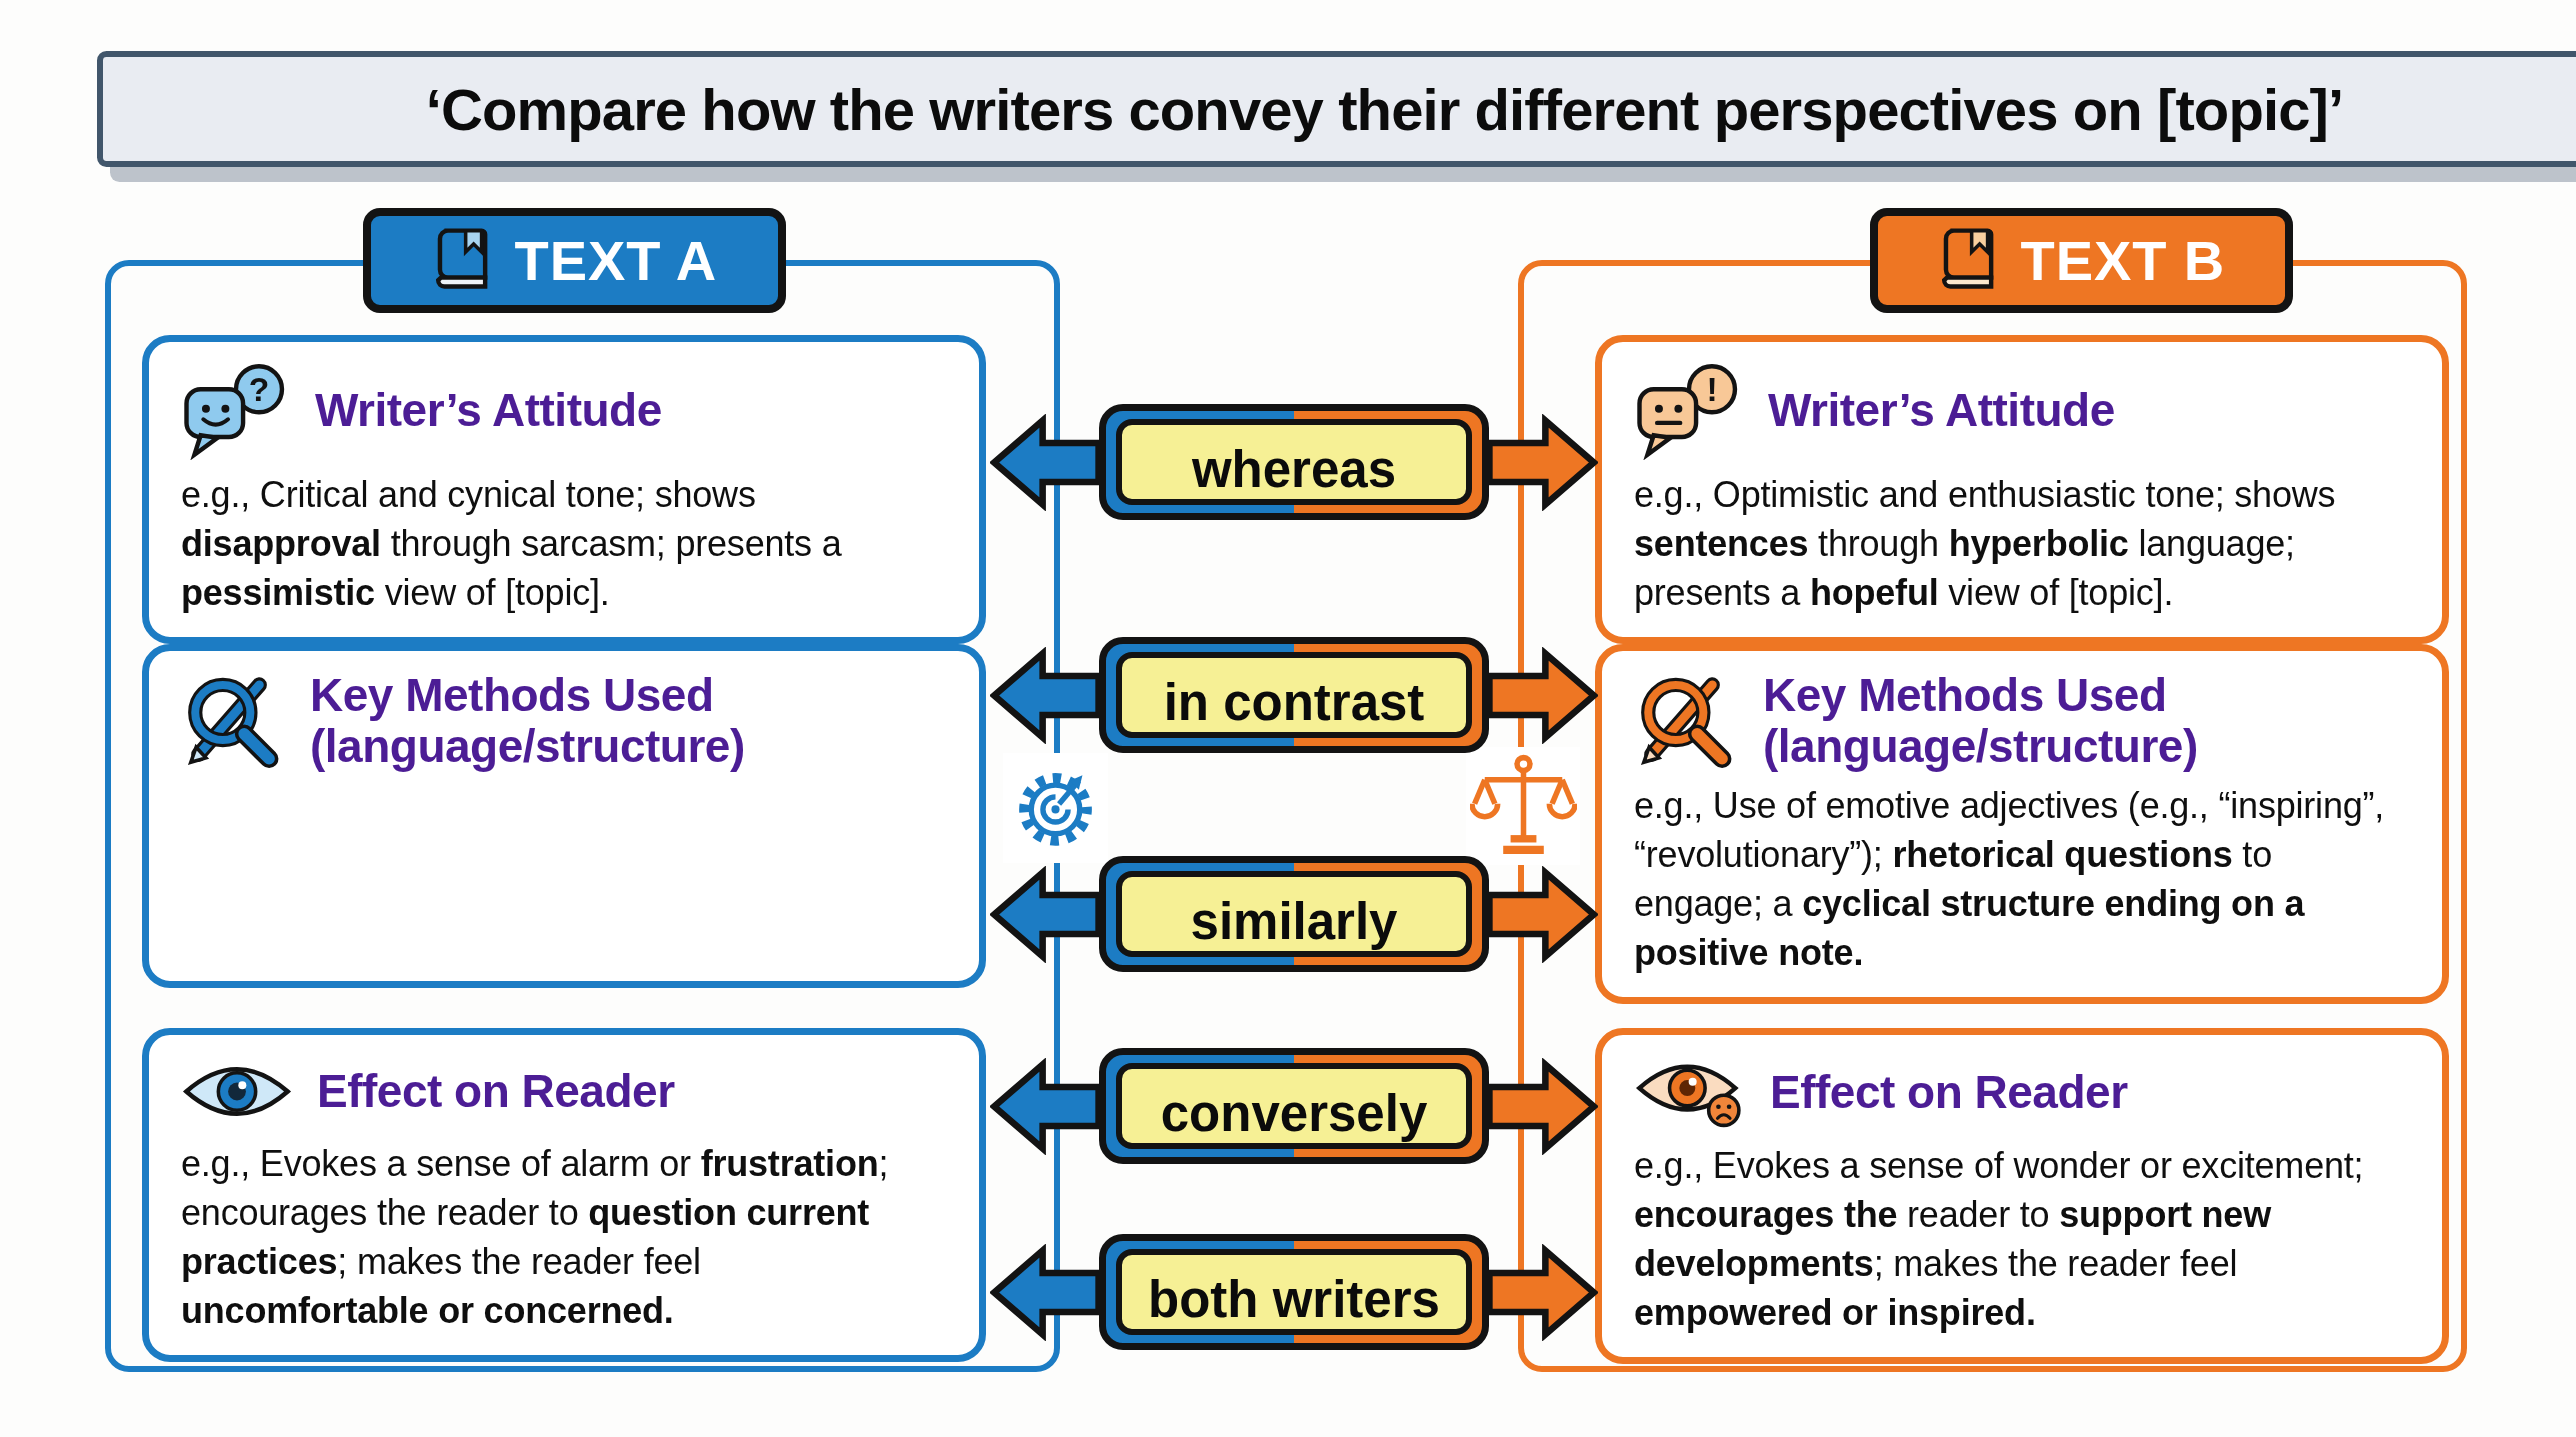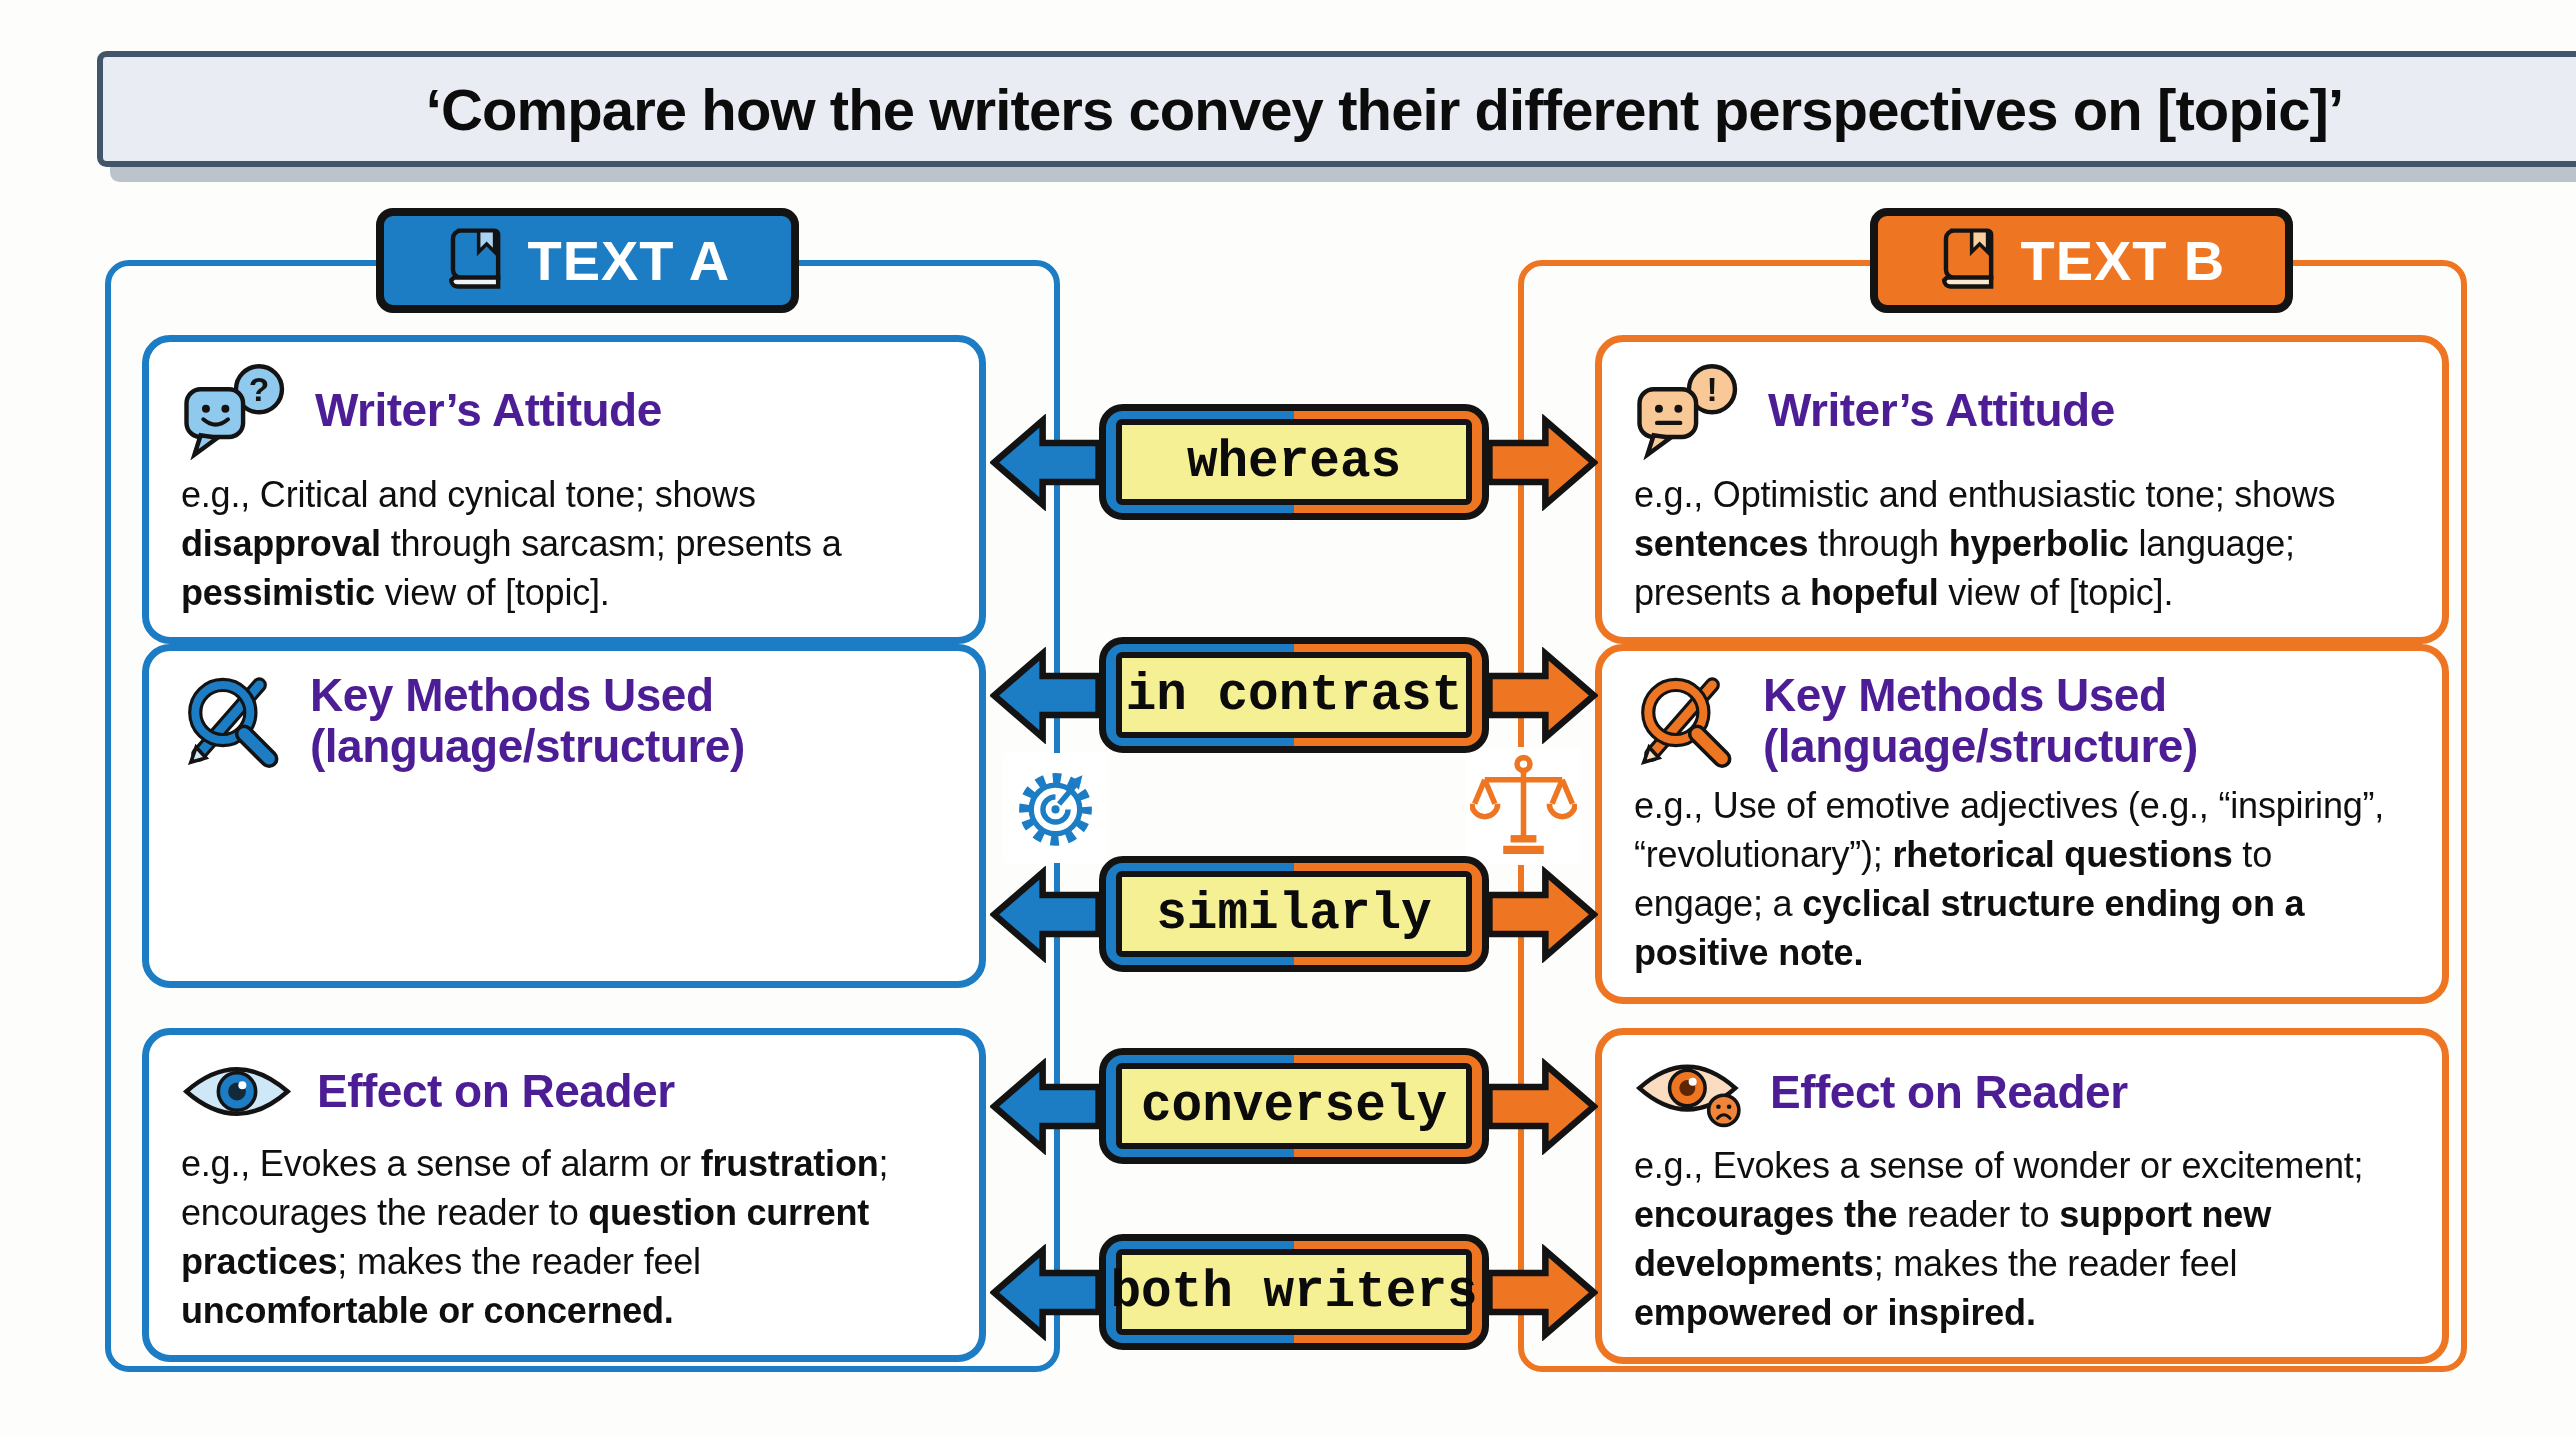--- a/index.html
+++ b/index.html
@@ -33,21 +33,21 @@
   .container.blue   { left: 105px;  width: 955px; border: 6.6px solid var(--blue, #1c7cc4); }
   .container.orange { left: 1518px; width: 949px; border: 6.6px solid var(--orange, #ee7623); }
 
   
   .badge {
     position: absolute; top: 208px; width: 423px; height: 105px;
     border: 8.4px solid #131313; border-radius: 17px;
     display: flex; align-items: center; justify-content: center; gap: 20.6px;
     z-index: 7;
   }
-  .badge.blue   { left: 376px;  background: var(--blue, #1c7cc4); }
+  .badge.blue   { left: 363px;  background: var(--blue, #1c7cc4); }
   .badge.orange { left: 1870px; background: var(--orange, #ee7623); border-radius: 17px; }
   .badge-label { color: #fff; font-weight: 700; font-size: 56px; letter-spacing: 0.9px; }
 
   
   .card {
     position: absolute; background: #fff; border-radius: 28px;
     padding: 19px 32px; z-index: 2;
   }
   .card.blue   { border: 7.5px solid var(--blue, #1c7cc4); }
   .card.orange { border: 7.5px solid var(--orange, #ee7623); }
@@ -75,22 +75,22 @@
   }
   .arrow-head { flex: 0 0 auto; display: block; }
   .capsule {
     flex: 1 1 auto; height: 116px; position: relative;
     border: 7.5px solid #131313; border-radius: 24px;
     background: linear-gradient(90deg, var(--blue, #1c7cc4) 0 50%, var(--orange, #ee7623) 50% 100%);
   }
   .capsule-inner {
     position: absolute; left: 10.3px; right: 10.3px; top: 8.4px; bottom: 8.4px;
     background: var(--yellow, #f6f095);
-    border: 6.6px solid #131313; border-radius: 6px;
-    display: flex; align-items: center; justify-content: center; font-family: Liberation Mono, monospace;
+    border: 6.6px solid #131313; border-radius: 16px;
+    display: flex; align-items: flex-end; justify-content: center;
   }
   .connective-label { font-size: 51px; font-weight: 700; color: #0b0b0b; white-space: nowrap; }
 
   
   .mid-icon {
     position: absolute; z-index: 4; background: #fff;
     display: flex; align-items: center; justify-content: center;
   }
   #gear-wrap   { left: 1003px; top: 753px; width: 105px; height: 110px; }
   #scales-wrap { left: 1466px; top: 747px; width: 114px; height: 118px; }

